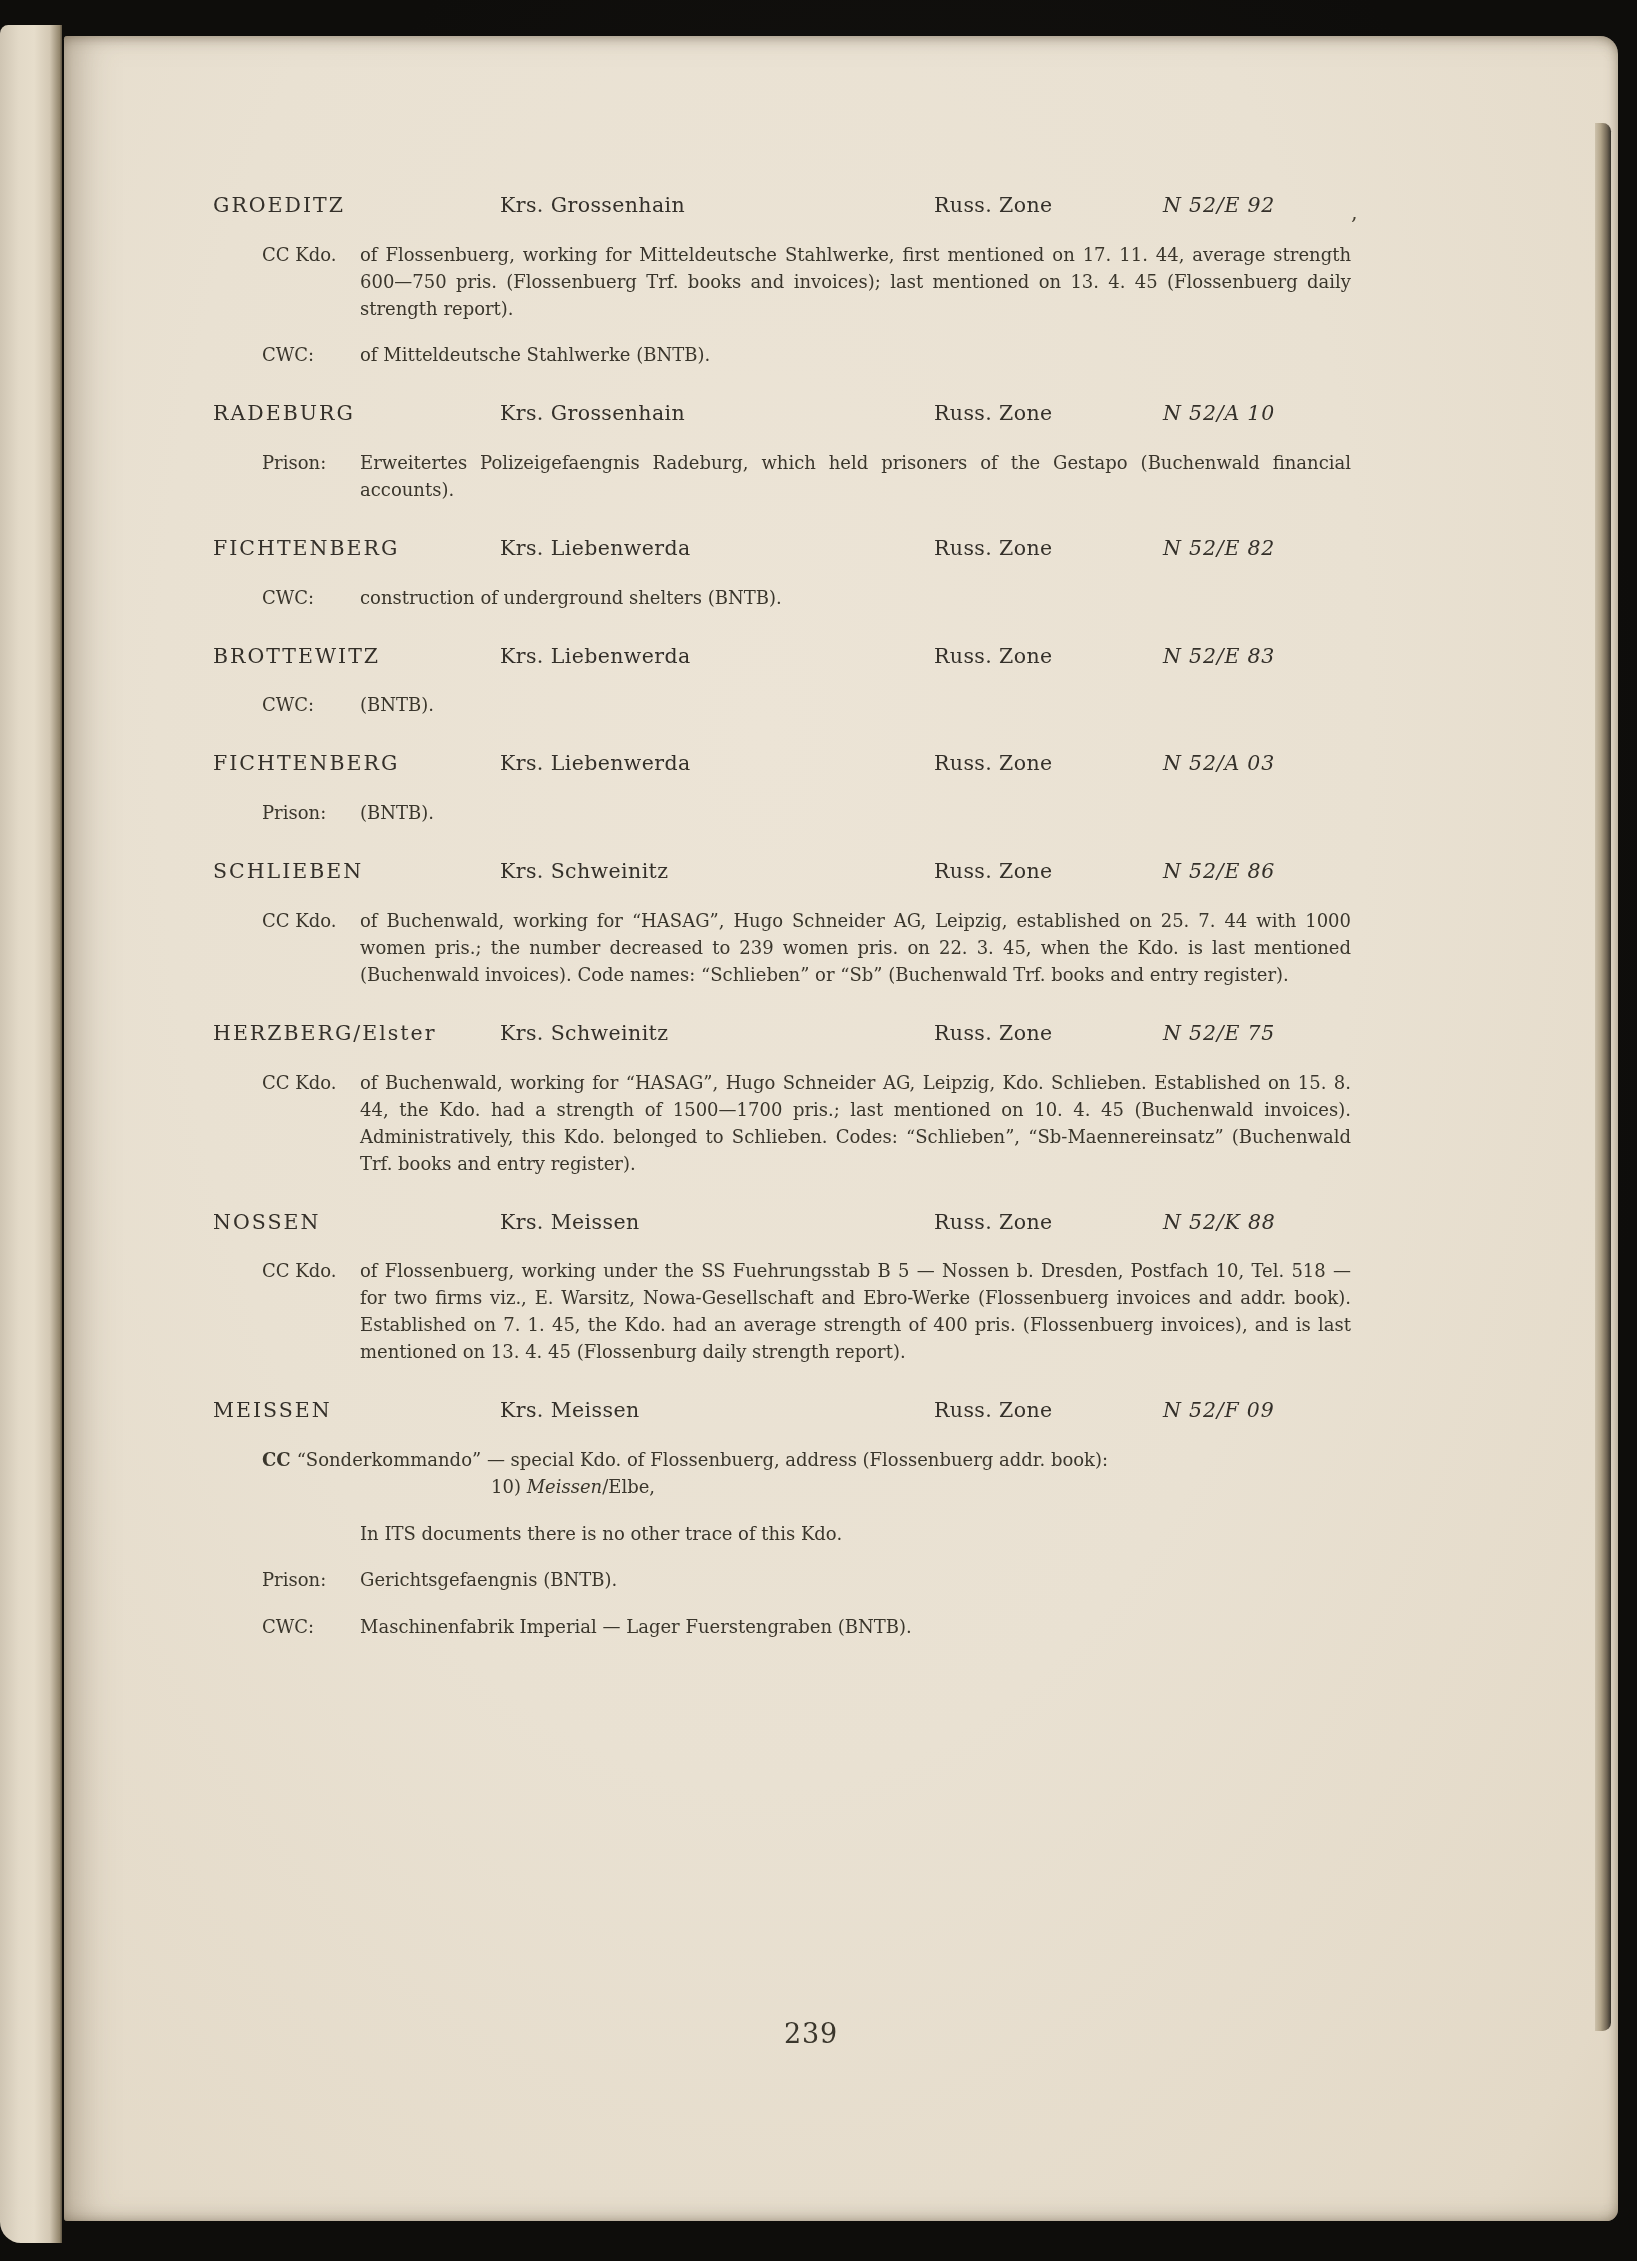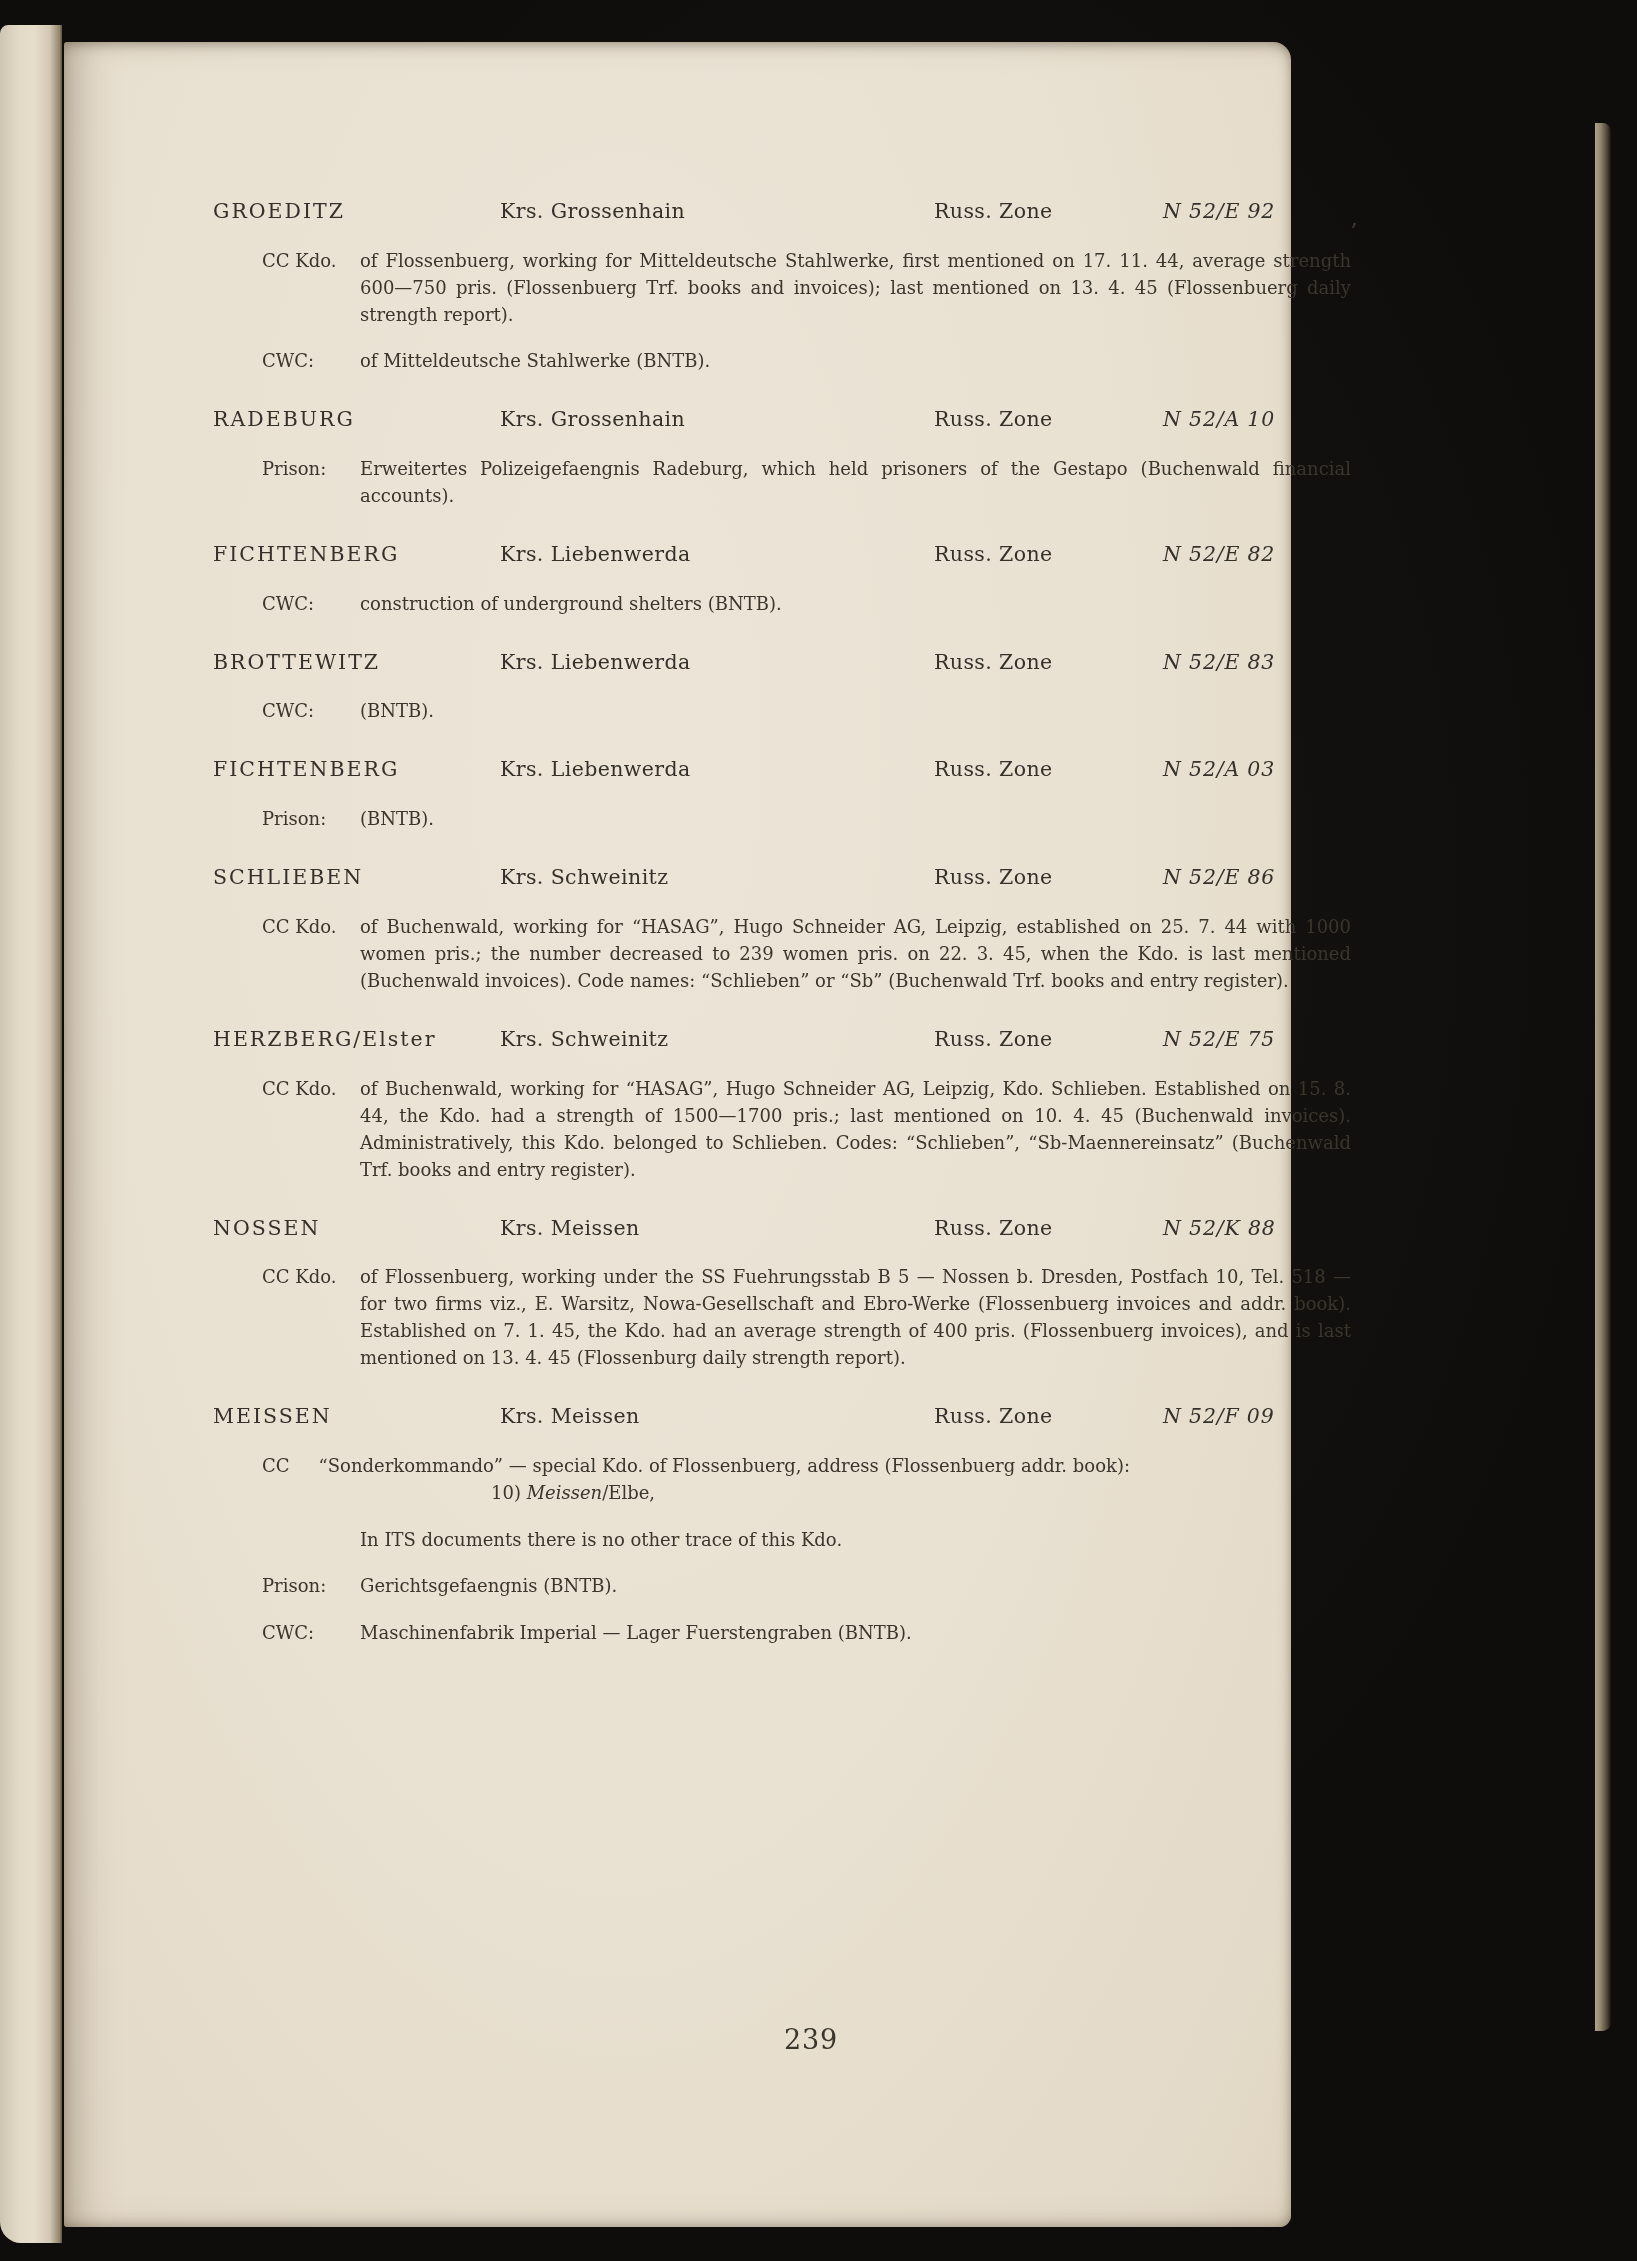--- a/index.html
+++ b/index.html
@@ -17,21 +17,21 @@
       #0e0d0b;
   }
   
   .prev-page {
     position:absolute; left:0; top:24.6px; width:62px; height:2218px;
     background:linear-gradient(90deg,#cfc5b3 0%, #e2d9c7 30%, #e6ddcb 55%, #d3c8b4 80%, #93866d 96%, #5d5342 100%);
     border-radius:8.2px 0 0 21px;
   }
   
   .page {
-    position:absolute; left:64px; top:42px; width:1227px; height:2185px;
+    position:absolute; left:64px; top:36px; width:1554px; height:2185px;
     background:
       radial-gradient(ellipse at 45% 32%, #ece4d6 0%, #e9e1d2 50%, #e3d9c7 92%, #ded3bf 100%);
     border-radius:3.3px 18px 11.5px 3.3px;
     box-shadow:
       inset 28px 0 45px -23px rgba(92,74,50,.50),
       inset -6.6px 0 14.7px -8.2px rgba(92,74,50,.40),
       inset 0 8.2px 16.4px -9.8px rgba(60,48,30,.55),
       inset 0 -8.2px 18px -11.5px rgba(60,48,30,.45);
   }
   
@@ -50,21 +50,21 @@
   .entry-header .col { position:absolute; top:0; white-space:nowrap; }
   .col-name { left:0;      letter-spacing:2px; }
   .col-krs  { left:287px;  letter-spacing:0.4px; }
   .col-zone { left:721px;  letter-spacing:0.4px; }
   .col-grid { left:950px; letter-spacing:0.8px;font-style:italic; }
   .speck { position:absolute; left:1138px; top:6.6px; font-size:21px; color:#464033; }
 
   .para { position:relative; margin:0 0 19.7px 49px; width:1089px; font-size:18px; line-height:27px; }
   .para .label { position:absolute; left:0; top:0; white-space:nowrap; }
   .para .text  { display:block; margin-left:98px; text-align:justify; }
-  .para.flow .label-inline { margin-right:29px; }
+  .para.flow .label-inline { margin-right:6px;font-weight:bold; }
   .para.flow .text-inline  { text-align:left; }
   .addr-block { margin-left:229px; }
   .addr-line  { display:block; }
   .addr-line .it { font-style:italic; }
 
   .footer {
     position:absolute; top:1982px; left:149px; width:1196px;
     text-align:center; font-size:27px; color:#3a362c;
     letter-spacing:0.8px;
   }

